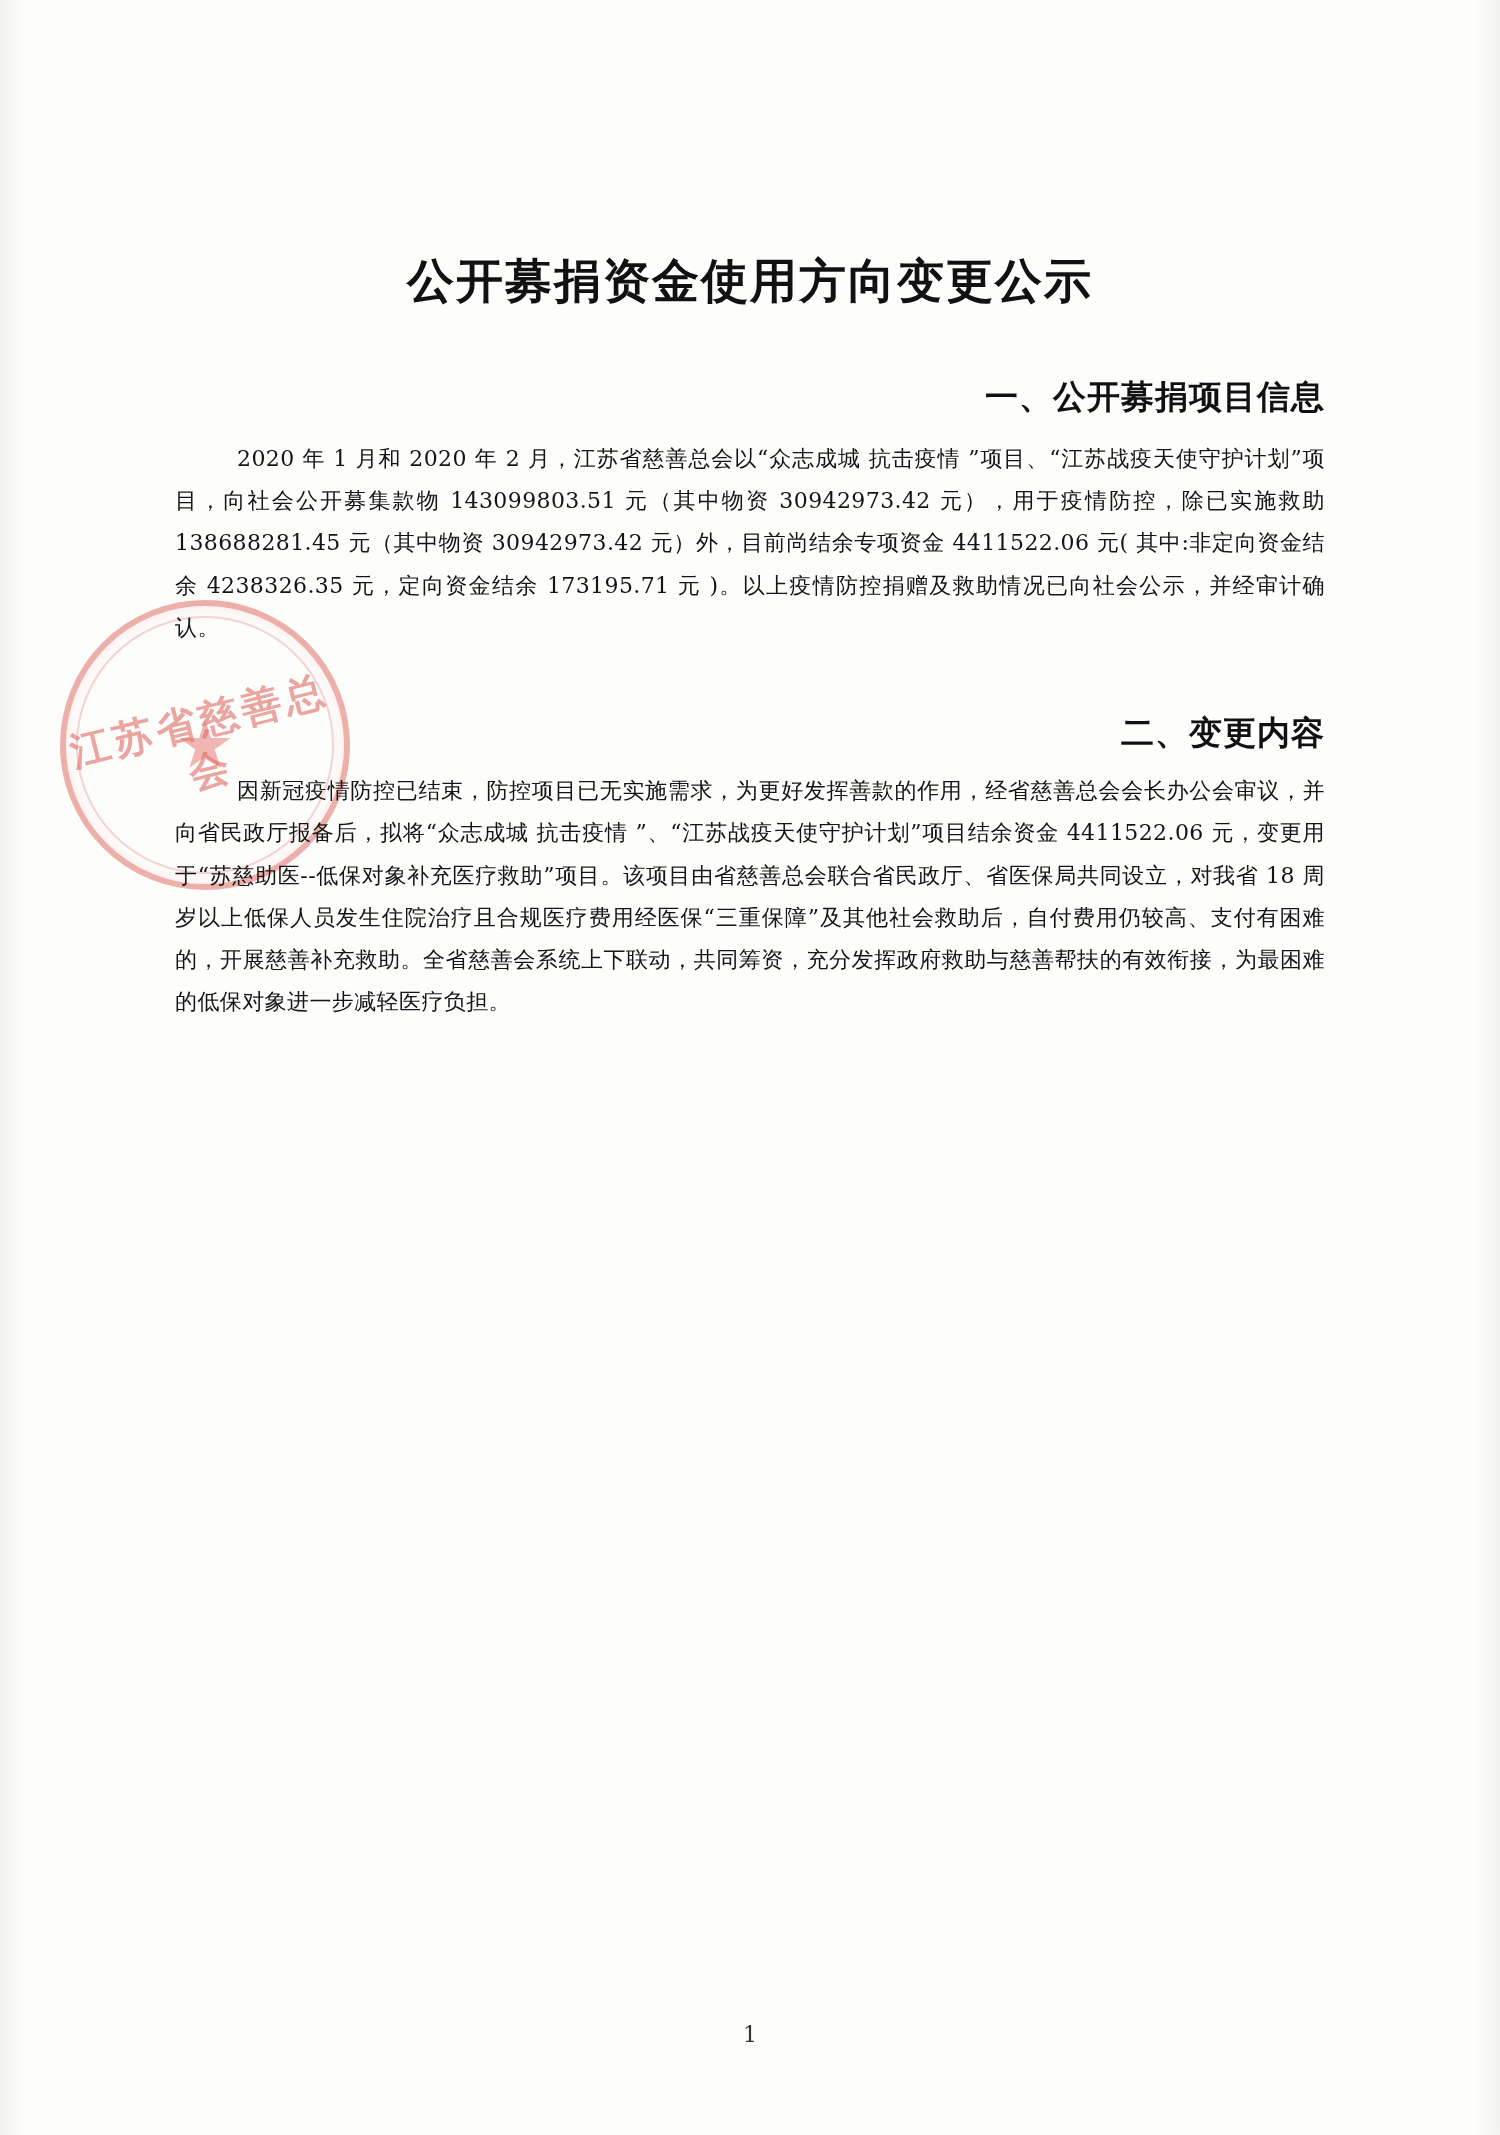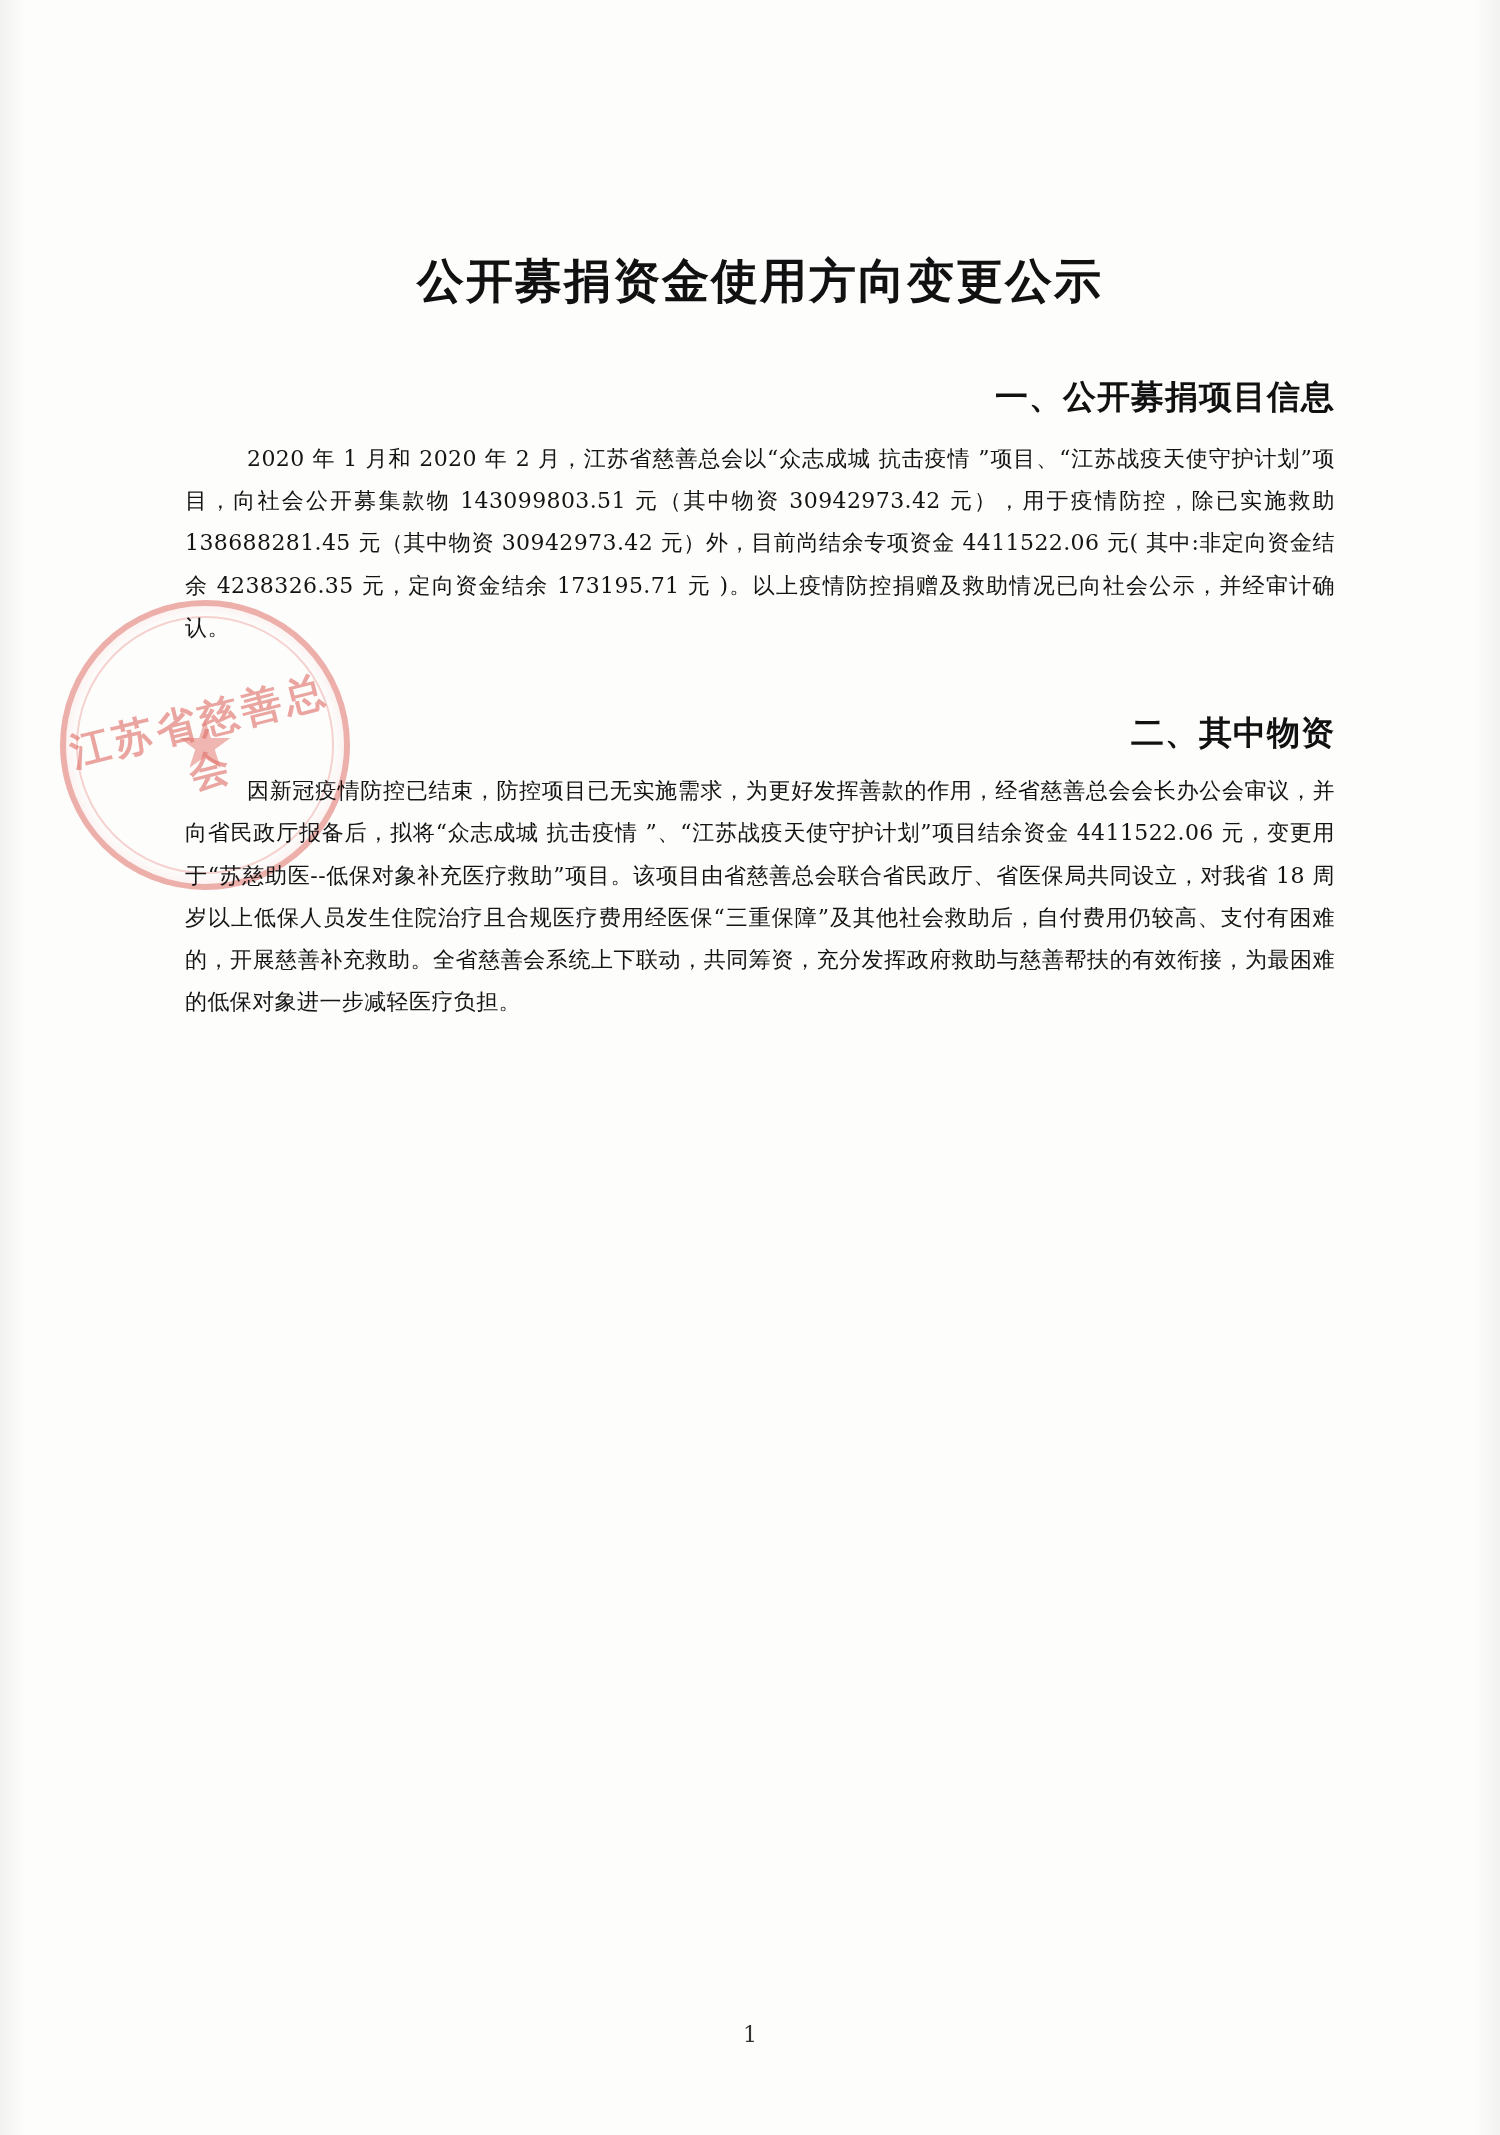--- a/index.html
+++ b/index.html
@@ -16,21 +16,21 @@
     overflow: hidden;
   }
   .page {
     position: absolute;
     inset: 0;
     background: #fdfdfc;
     padding: 0;
   }
   .page-inner {
     position: absolute;
-    left: 185px;
+    left: 175px;
     top: 0;
     width: 1150px;
     height: 1727px;
   }
 
   .doc-title {
     margin-top: 250px;
     text-align: center;
     font-size: 47px;
     font-weight: bold;
@@ -154,18 +154,18 @@
     <div class="star">★</div>
     <div class="seal-text">江苏省慈善总会</div>
   </div>
 
   <div class="page-inner">
     <h1 class="doc-title">公开募捐资金使用方向变更公示</h1>
 
     <h2 class="section-heading">一、公开募捐项目信息</h2>
     <p class="para" id="para1">2020 年 1 月和 2020 年 2 月，江苏省慈善总会以“众志成城 抗击疫情 ”项目、“江苏战疫天使守护计划”项目，向社会公开募集款物 143099803.51 元（其中物资 30942973.42 元），用于疫情防控，除已实施救助 138688281.45 元（其中物资 30942973.42 元）外，目前尚结余专项资金 4411522.06 元( 其中:非定向资金结余 4238326.35 元，定向资金结余 173195.71 元 )。以上疫情防控捐赠及救助情况已向社会公示，并经审计确认。</p>
 
-    <h2 class="section-heading">二、其中物资</h2>
+    <h2 class="section-heading">二、变更内容</h2>
     <p class="para" id="para2">因新冠疫情防控已结束，防控项目已无实施需求，为更好发挥善款的作用，经省慈善总会会长办公会审议，并向省民政厅报备后，拟将“众志成城 抗击疫情 ”、“江苏战疫天使守护计划”项目结余资金 4411522.06 元，变更用于“苏慈助医--低保对象补充医疗救助”项目。该项目由省慈善总会联合省民政厅、省医保局共同设立，对我省 18 周岁以上低保人员发生住院治疗且合规医疗费用经医保“三重保障”及其他社会救助后，自付费用仍较高、支付有困难的，开展慈善补充救助。全省慈善会系统上下联动，共同筹资，充分发挥政府救助与慈善帮扶的有效衔接，为最困难的低保对象进一步减轻医疗负担。</p>
   </div>
 
   <div class="page-number">1</div>
 </div>
 
 </body></html>

